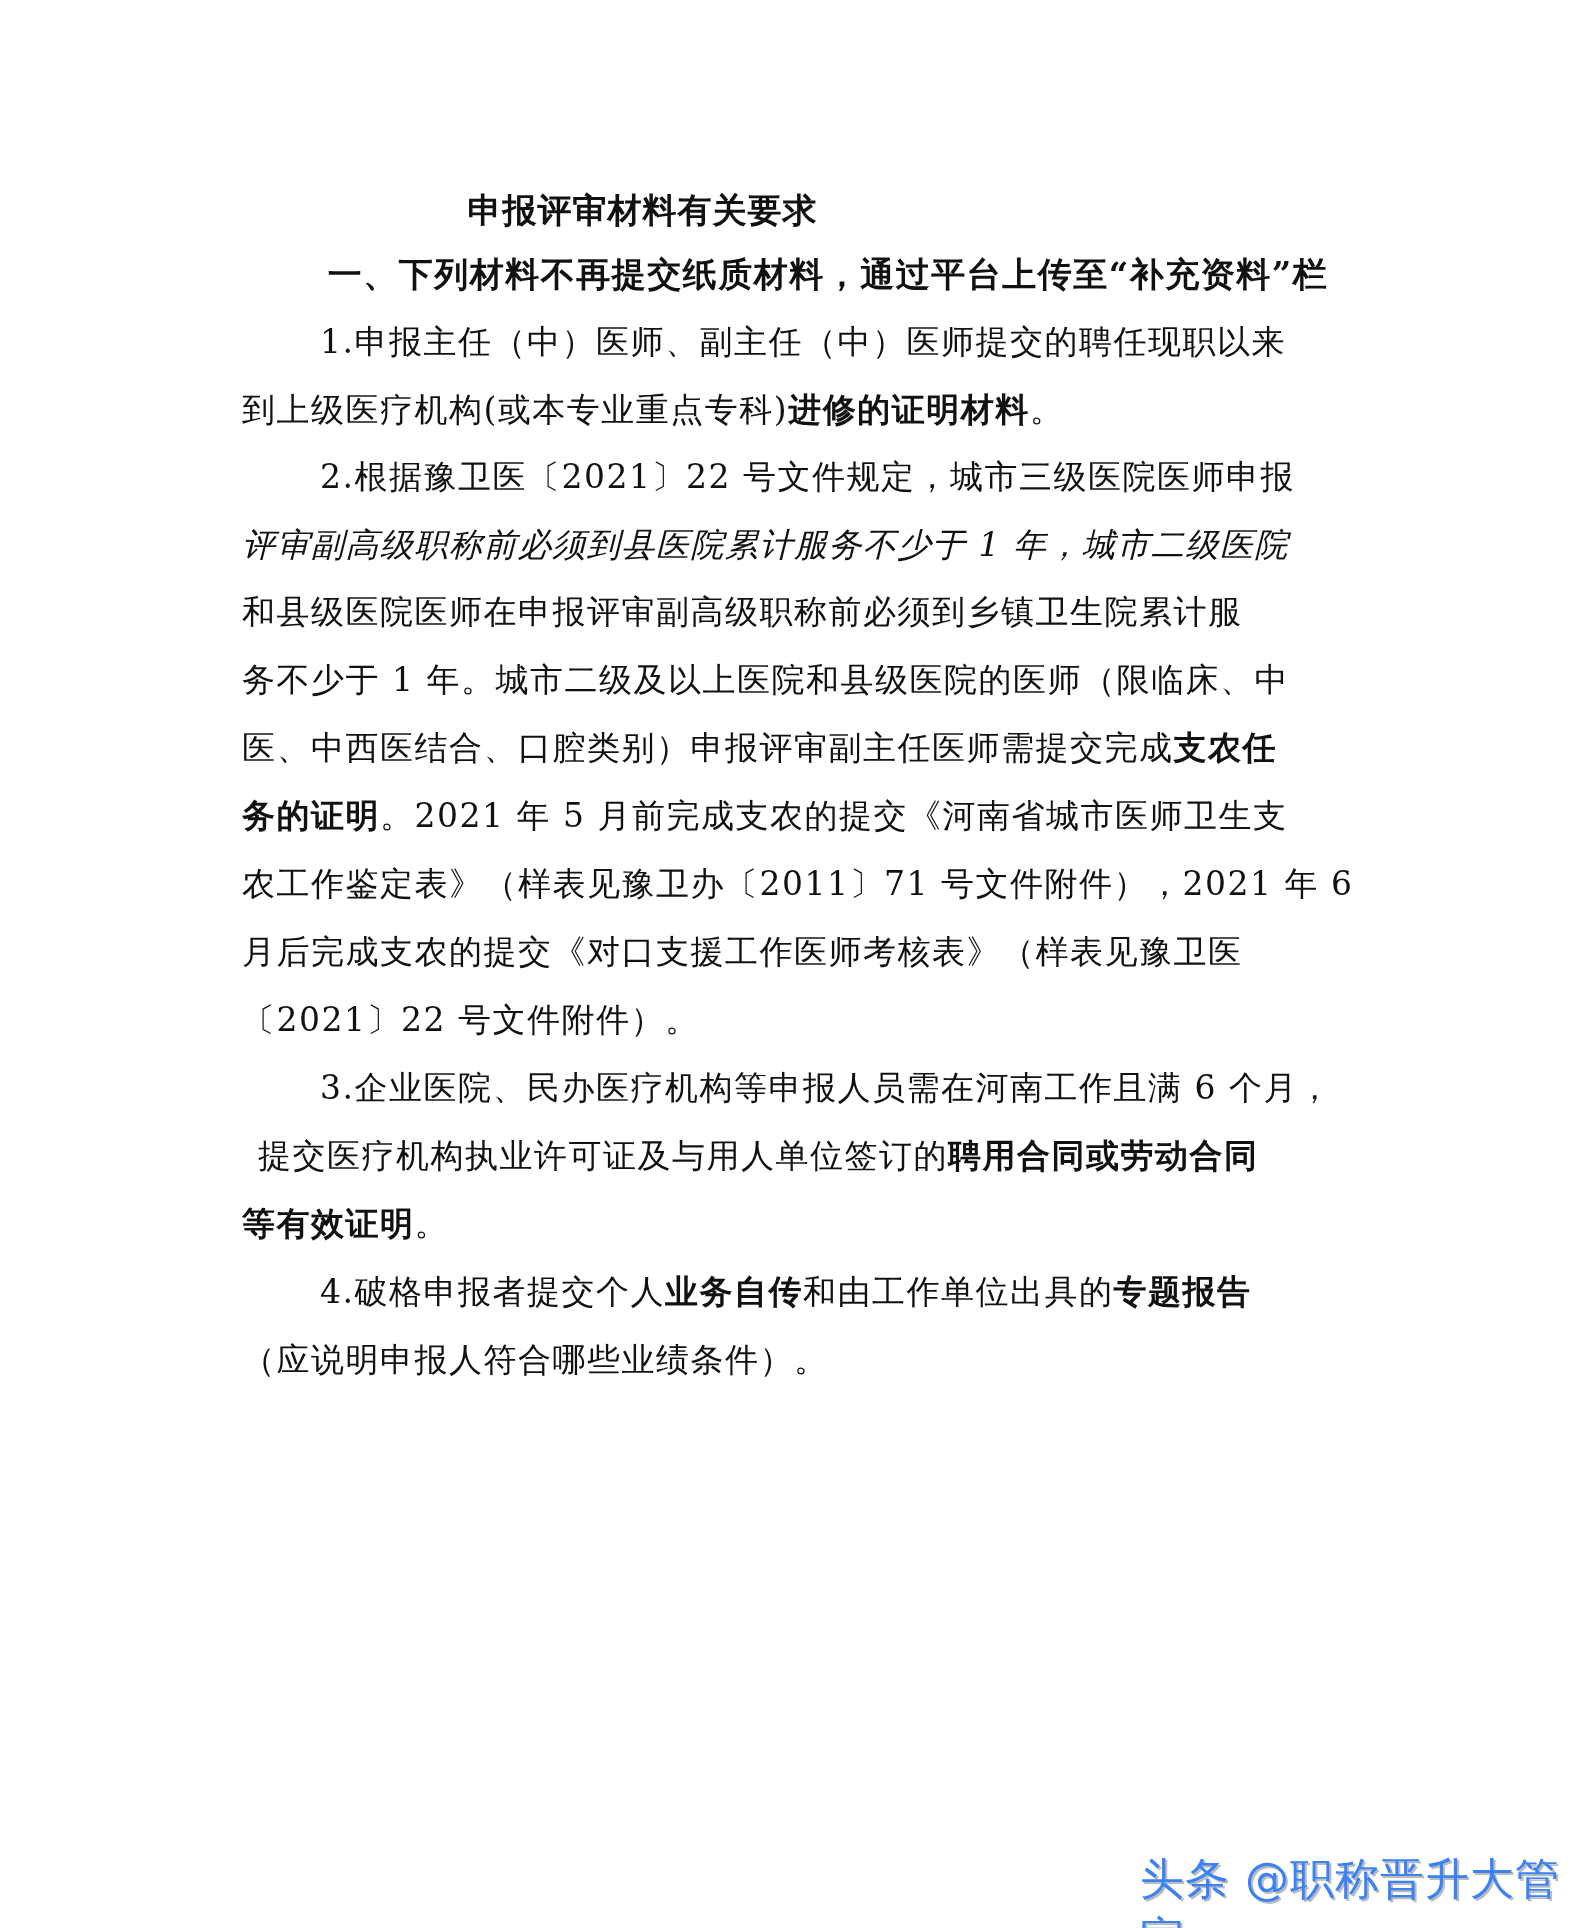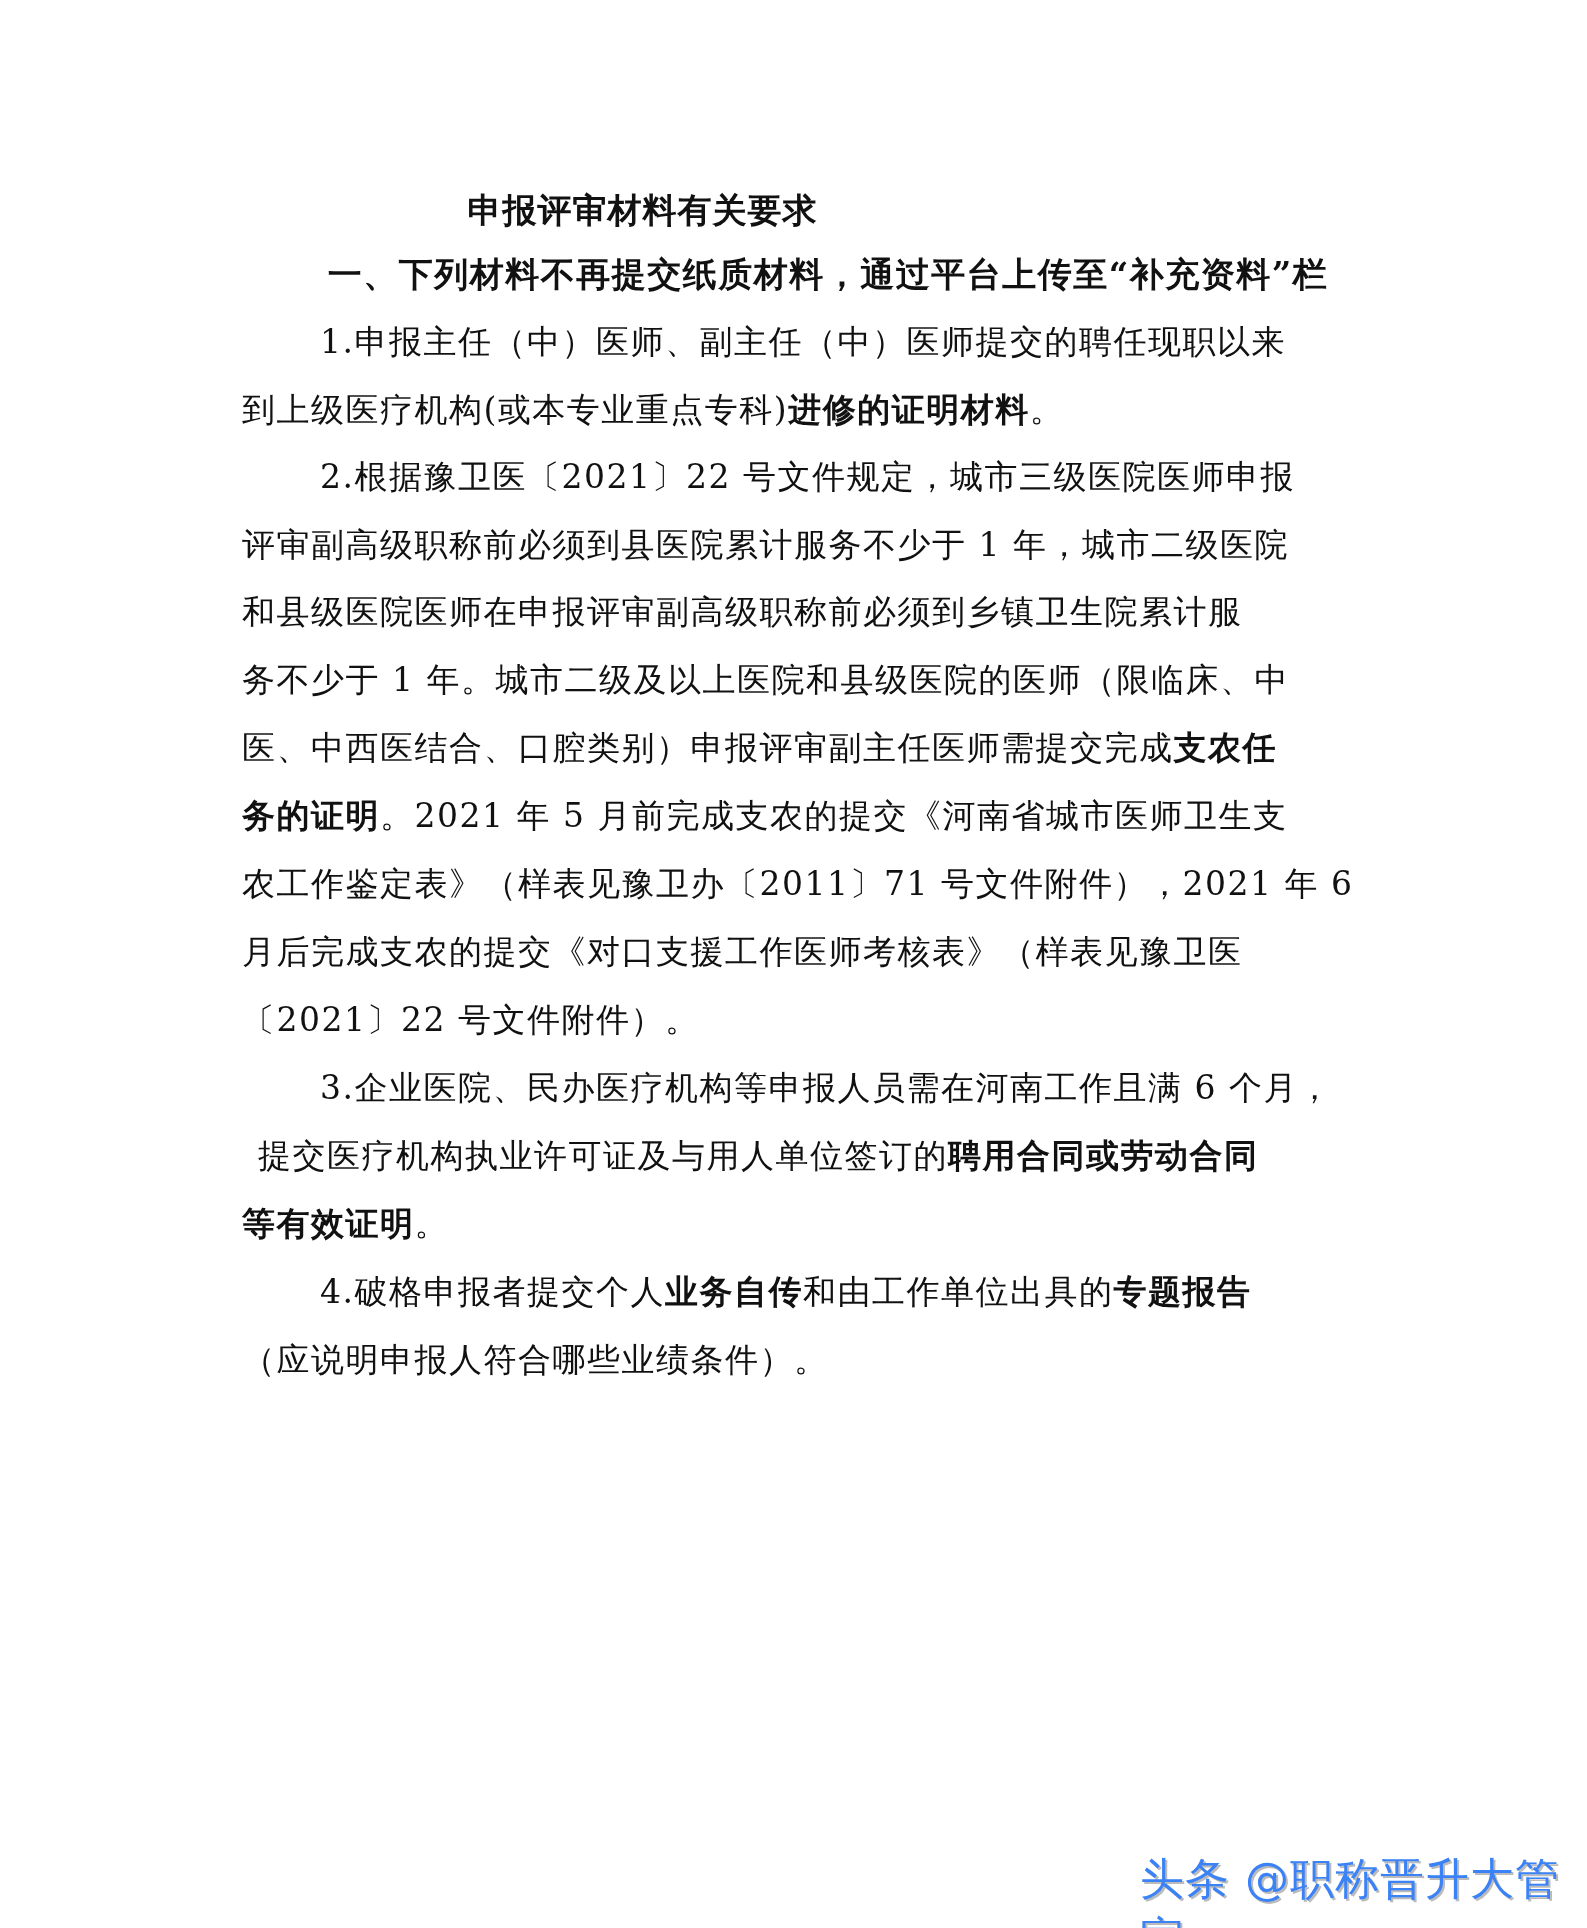--- a/index.html
+++ b/index.html
@@ -20,21 +20,21 @@
 
 <div>
   <div class="title">申报评审材料有关要求</div>
 
   <div class="line heading1" style="top:252px;">一、下列材料不再提交纸质材料，通过平台上传至“补充资料”栏</div>
 
   <div class="line indent" style="top:320px;">1.申报主任（中）医师、副主任（中）医师提交的聘任现职以来</div>
   <div class="line" style="top:388px;"><span>到上级医疗机构(或本专业重点专科)</span><b>进修的证明材料</b><span>。</span></div>
 
   <div class="line indent" style="top:455px;">2.根据豫卫医〔2021〕22 号文件规定，城市三级医院医师申报</div>
-  <div class="line" style="top:523px;">评审副高级职称前必须到县医院累计服务不少于 1 年，城市二级医院</div>
+  <div class="line" style="top:523px;font-style:italic;">评审副高级职称前必须到县医院累计服务不少于 1 年，城市二级医院</div>
   <div class="line" style="top:590px;">和县级医院医师在申报评审副高级职称前必须到乡镇卫生院累计服</div>
   <div class="line" style="top:658px;">务不少于 1 年。城市二级及以上医院和县级医院的医师（限临床、中</div>
   <div class="line" style="top:726px;"><span>医、中西医结合、口腔类别）申报评审副主任医师需提交完成</span><b>支农任</b></div>
   <div class="line" style="top:794px;"><b>务的证明</b><span>。2021 年 5 月前完成支农的提交《河南省城市医师卫生支</span></div>
   <div class="line" style="top:862px;">农工作鉴定表》（样表见豫卫办〔2011〕71 号文件附件），2021 年 6</div>
   <div class="line" style="top:930px;">月后完成支农的提交《对口支援工作医师考核表》（样表见豫卫医</div>
   <div class="line" style="top:998px;">〔2021〕22 号文件附件）。</div>
 
   <div class="line indent" style="top:1066px;">3.企业医院、民办医疗机构等申报人员需在河南工作且满 6 个月，</div>
   <div class="line" style="top:1134px;margin-left:16px;"><span>提交医疗机构执业许可证及与用人单位签订的</span><b>聘用合同或劳动合同</b></div>

